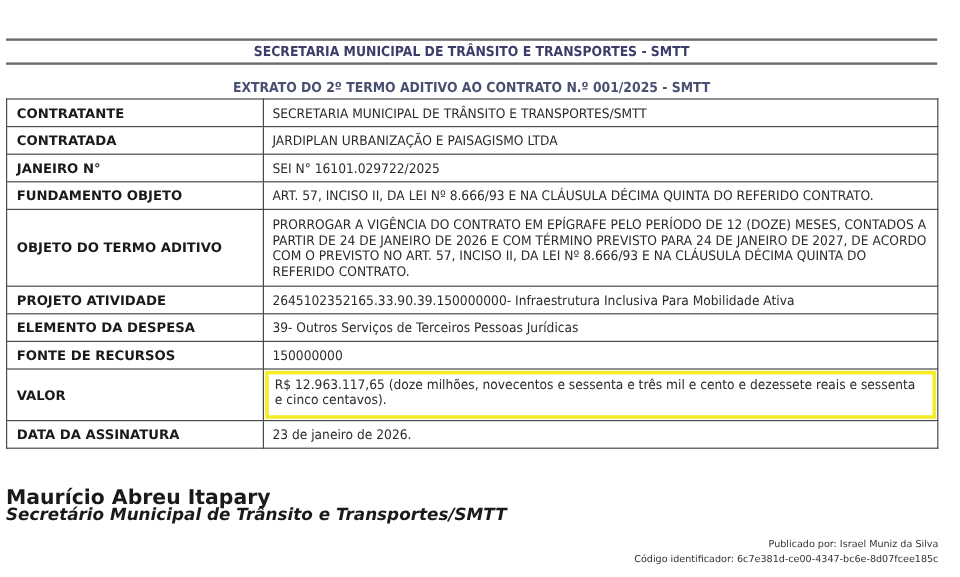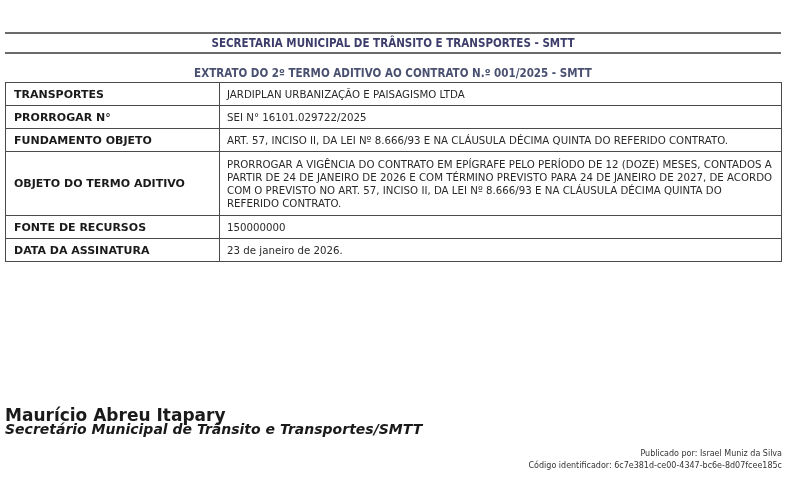--- a/index.html
+++ b/index.html
@@ -29,49 +29,75 @@
 </head>
 <body>
 
 <div class="rule top"></div>
 <div class="org-title">SECRETARIA MUNICIPAL DE TRÂNSITO E TRANSPORTES - SMTT</div>
 <div class="rule bottom"></div>
 <div class="doc-title">EXTRATO DO 2º TERMO ADITIVO AO CONTRATO N.º 001/2025 - SMTT</div>
 
 <table class="extrato">
   <tbody>
+      <tr class="h25">
+    <td class="label">CONTRATANTE</td>
+    <td class="value">
+          <span class="value-text">SECRETARIA MUNICIPAL DE TRÂNSITO E TRANSPORTES/SMTT</span>
+        </td>
+  </tr>
   <tr class="h25">
-    <td class="label">TRANSPORTES</td>
+    <td class="label">CONTRATADA</td>
     <td class="value">
           <span class="value-text">JARDIPLAN URBANIZAÇÃO E PAISAGISMO LTDA</span>
         </td>
   </tr>
   <tr class="h25">
-    <td class="label">PRORROGAR N°</td>
+    <td class="label">JANEIRO N°</td>
     <td class="value">
           <span class="value-text">SEI N° 16101.029722/2025</span>
         </td>
   </tr>
   <tr class="h25">
     <td class="label">FUNDAMENTO OBJETO</td>
     <td class="value">
           <span class="value-text">ART. 57, INCISO II, DA LEI Nº 8.666/93 E NA CLÁUSULA DÉCIMA QUINTA DO REFERIDO CONTRATO.</span>
         </td>
   </tr>
   <tr class="h66">
     <td class="label">OBJETO DO TERMO ADITIVO</td>
     <td class="value">
           <span class="value-text wrap">PRORROGAR A VIGÊNCIA DO CONTRATO EM EPÍGRAFE PELO PERÍODO DE 12 (DOZE) MESES, CONTADOS A PARTIR DE 24 DE JANEIRO DE 2026 E COM TÉRMINO PREVISTO PARA 24 DE JANEIRO DE 2027, DE ACORDO COM O PREVISTO NO ART. 57, INCISO II, DA LEI Nº 8.666/93 E NA CLÁUSULA DÉCIMA QUINTA DO REFERIDO CONTRATO.</span>
         </td>
   </tr>
   <tr class="h25">
+    <td class="label">PROJETO ATIVIDADE</td>
+    <td class="value">
+          <span class="value-text">2645102352165.33.90.39.150000000- Infraestrutura Inclusiva Para Mobilidade Ativa</span>
+        </td>
+  </tr>
+  <tr class="h25">
+    <td class="label">ELEMENTO DA DESPESA</td>
+    <td class="value">
+          <span class="value-text">39- Outros Serviços de Terceiros Pessoas Jurídicas</span>
+        </td>
+  </tr>
+  <tr class="h25">
     <td class="label">FONTE DE RECURSOS</td>
     <td class="value">
           <span class="value-text">150000000</span>
         </td>
+  </tr>
+  <tr class="h41">
+    <td class="label">VALOR</td>
+    <td class="value highlight-cell">
+      <div class="highlight-box" style="border-color: rgb(245, 236, 42);">
+            <span class="value-text wrap">R$ 12.963.117,65 (doze milhões, novecentos e sessenta e três mil e cento e dezessete reais e sessenta e cinco centavos).</span>
+          </div>
+    </td>
   </tr>
   <tr class="h25">
     <td class="label">DATA DA ASSINATURA</td>
     <td class="value">
           <span class="value-text">23 de janeiro de 2026.</span>
         </td>
   </tr>
 </tbody>
   </table>
 

